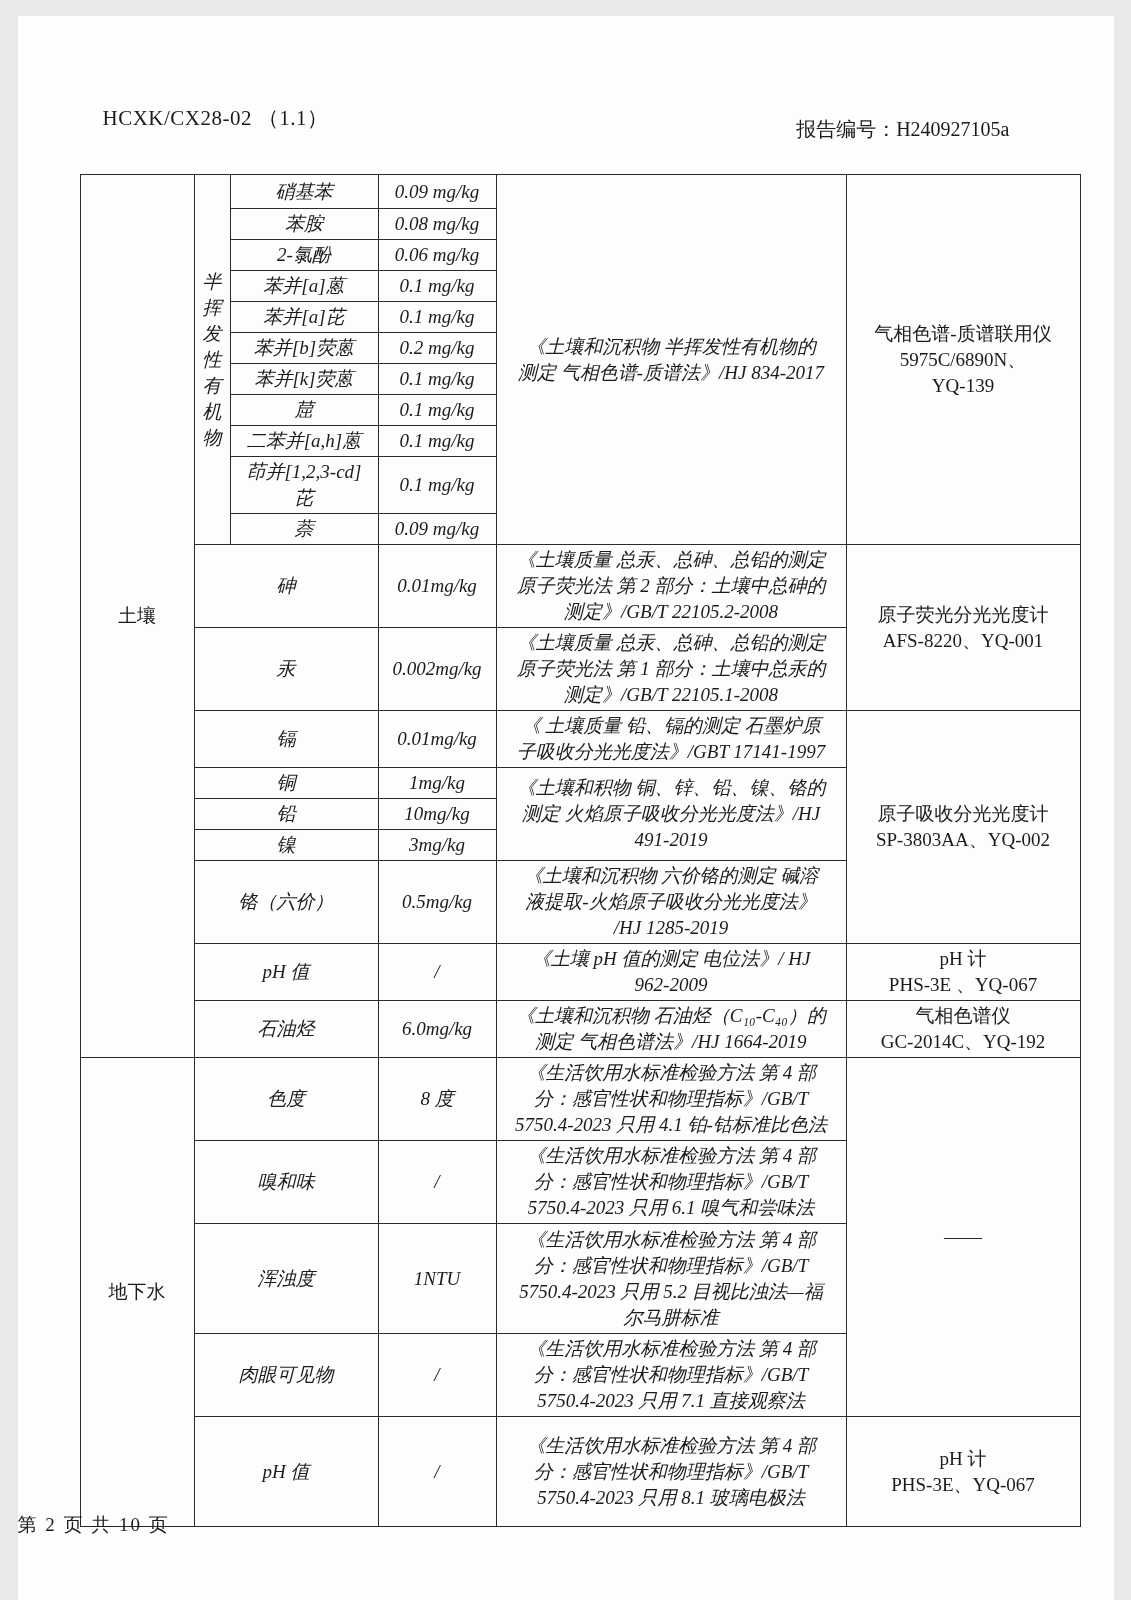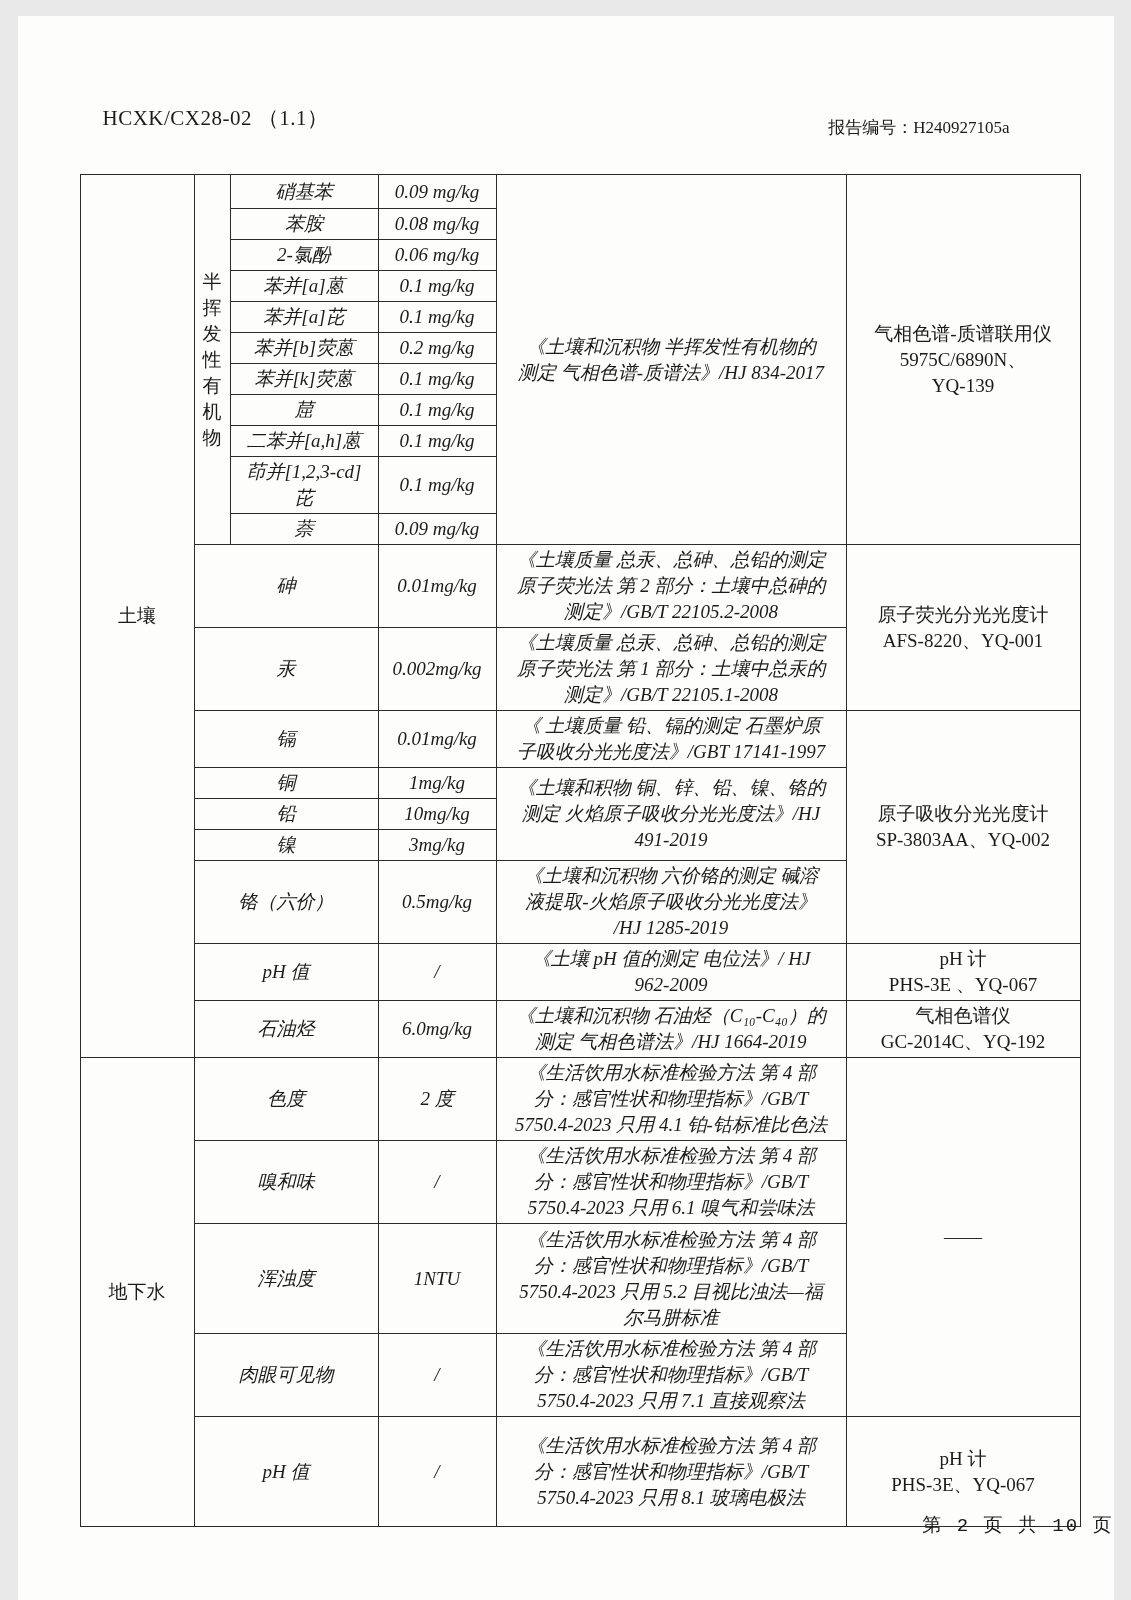--- a/index.html
+++ b/index.html
@@ -7,43 +7,44 @@
     position:relative;width:1096px;height:1600px;margin:16px auto;
     background:#fdfdfb;color:#1b1b1b;
     font-family:"Liberation Serif","DejaVu Serif",serif;
     overflow:hidden;
   }
   .header{
     position:absolute;top:88px;left:85px;right:104px;
     display:flex;justify-content:space-between;align-items:flex-start;
   }
   .doc-code{font-size:21px;letter-spacing:0.5px;}
-  .report-no{font-size:17px;margin-top:12px;}
+  .report-no{font-size:20px;margin-top:12px;}
   table.report{
     position:absolute;left:62px;top:158px;width:1000px;
     border-collapse:collapse;table-layout:fixed;
   }
   table.report td{
     border:1.6px solid #2b2b2b;
     text-align:center;vertical-align:middle;
     font-size:19px;line-height:26px;
     padding:2px 4px;
     overflow:hidden;
   }
   td.param,td.limit{white-space:pre-line;font-style:italic;}
   td.method{white-space:pre-line;line-height:27px;padding:3px 6px;font-style:italic;}
   td.instr{white-space:pre-line;line-height:28px;}
   td.sample{font-size:20px;}
   td.vlabel{
     padding:0 2px;line-height:27px;word-break:break-all;
     font-size:19px;
+    font-style:italic;
   }
   .footer{
     position:absolute;top:1496px;left:0;width:100%;
-    text-align:right;font-size:19px;letter-spacing:2px;font-family:Liberation Mono, monospace;
+    text-align:left;font-size:19px;letter-spacing:2px;
   }
 </style>
 </head>
 <body>
 
 <div class="page">
 
   <div class="header">
     <span class="doc-code">HCXK/CX28-02 （1.1）</span>
     <span class="report-no">报告编号：H240927105a</span>
@@ -171,21 +172,21 @@
         <td class="limit">6.0mg/kg</td>
         <td class="method">《土壤和沉积物 石油烃（C₁₀-C₄₀）的
 测定 气相色谱法》/HJ 1664-2019</td>
         <td class="instr">气相色谱仪
 GC-2014C、YQ-192</td>
       </tr>
 
       <tr style="height:78px">
         <td class="sample" rowspan="5">地下水</td>
         <td class="param" colspan="2">色度</td>
-        <td class="limit">2 度</td>
+        <td class="limit">8 度</td>
         <td class="method">《生活饮用水标准检验方法 第 4 部
 分：感官性状和物理指标》/GB/T
 5750.4-2023 只用 4.1 铂-钴标准比色法</td>
         <td class="instr" rowspan="4">——</td>
       </tr>
       <tr style="height:73px">
         <td class="param" colspan="2">嗅和味</td>
         <td class="limit">/</td>
         <td class="method">《生活饮用水标准检验方法 第 4 部
 分：感官性状和物理指标》/GB/T

